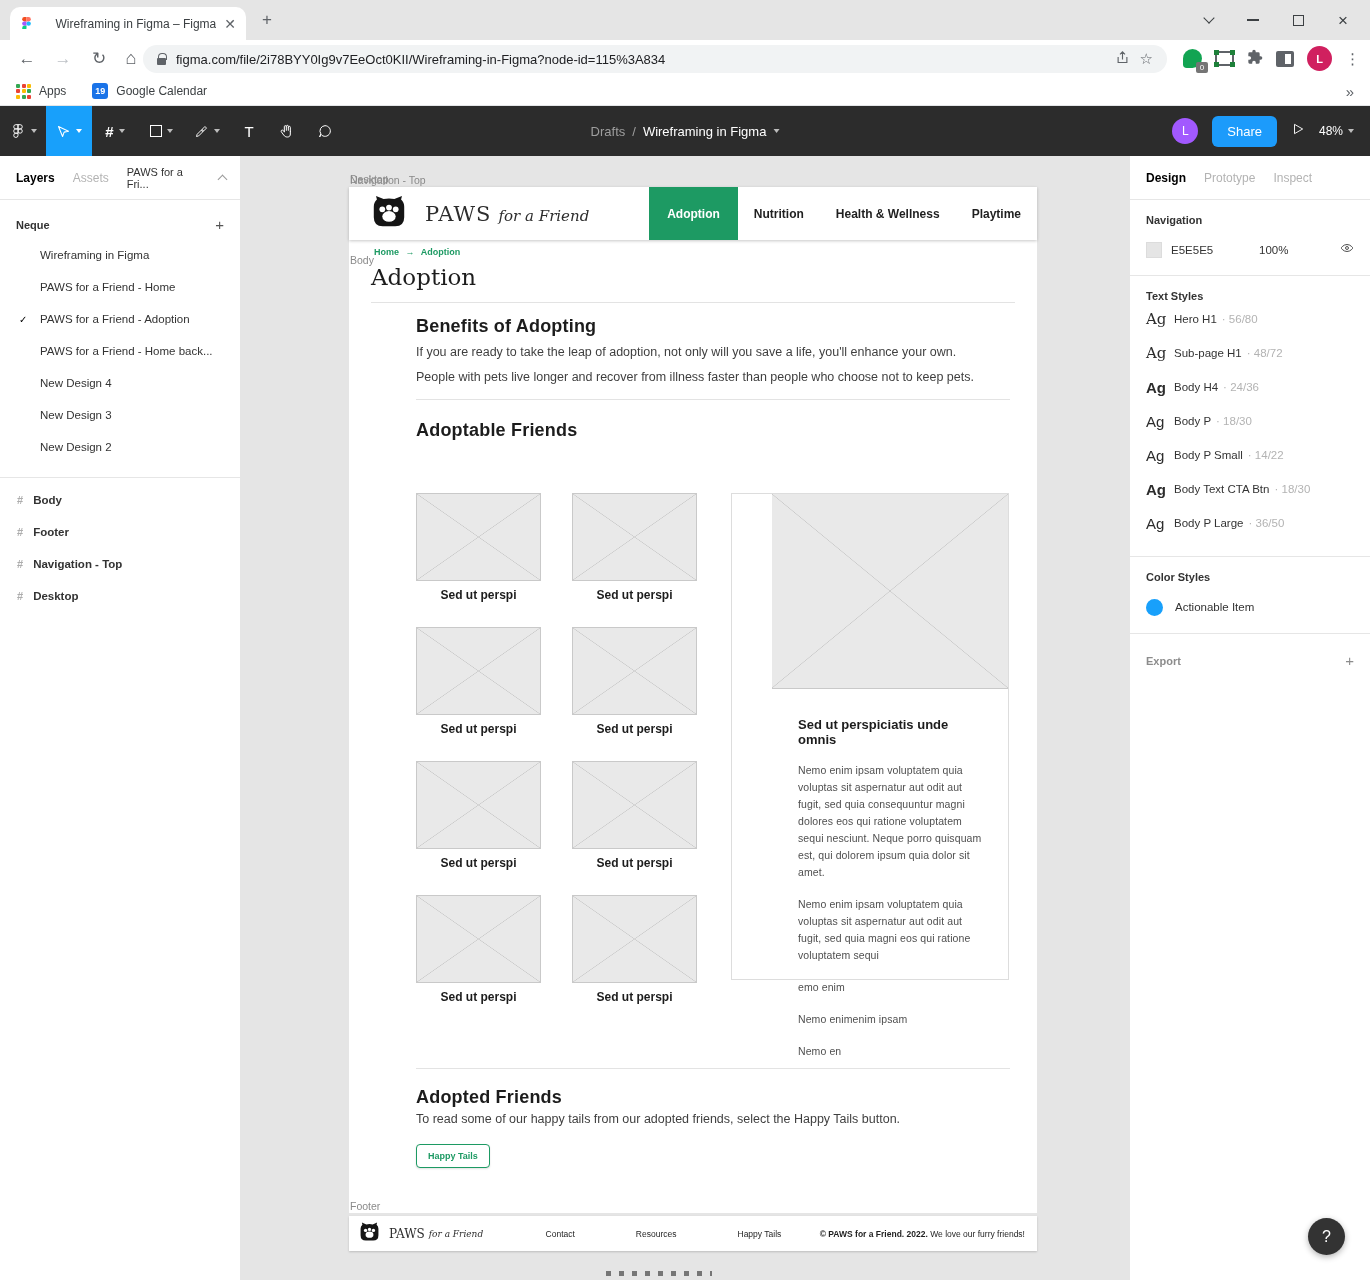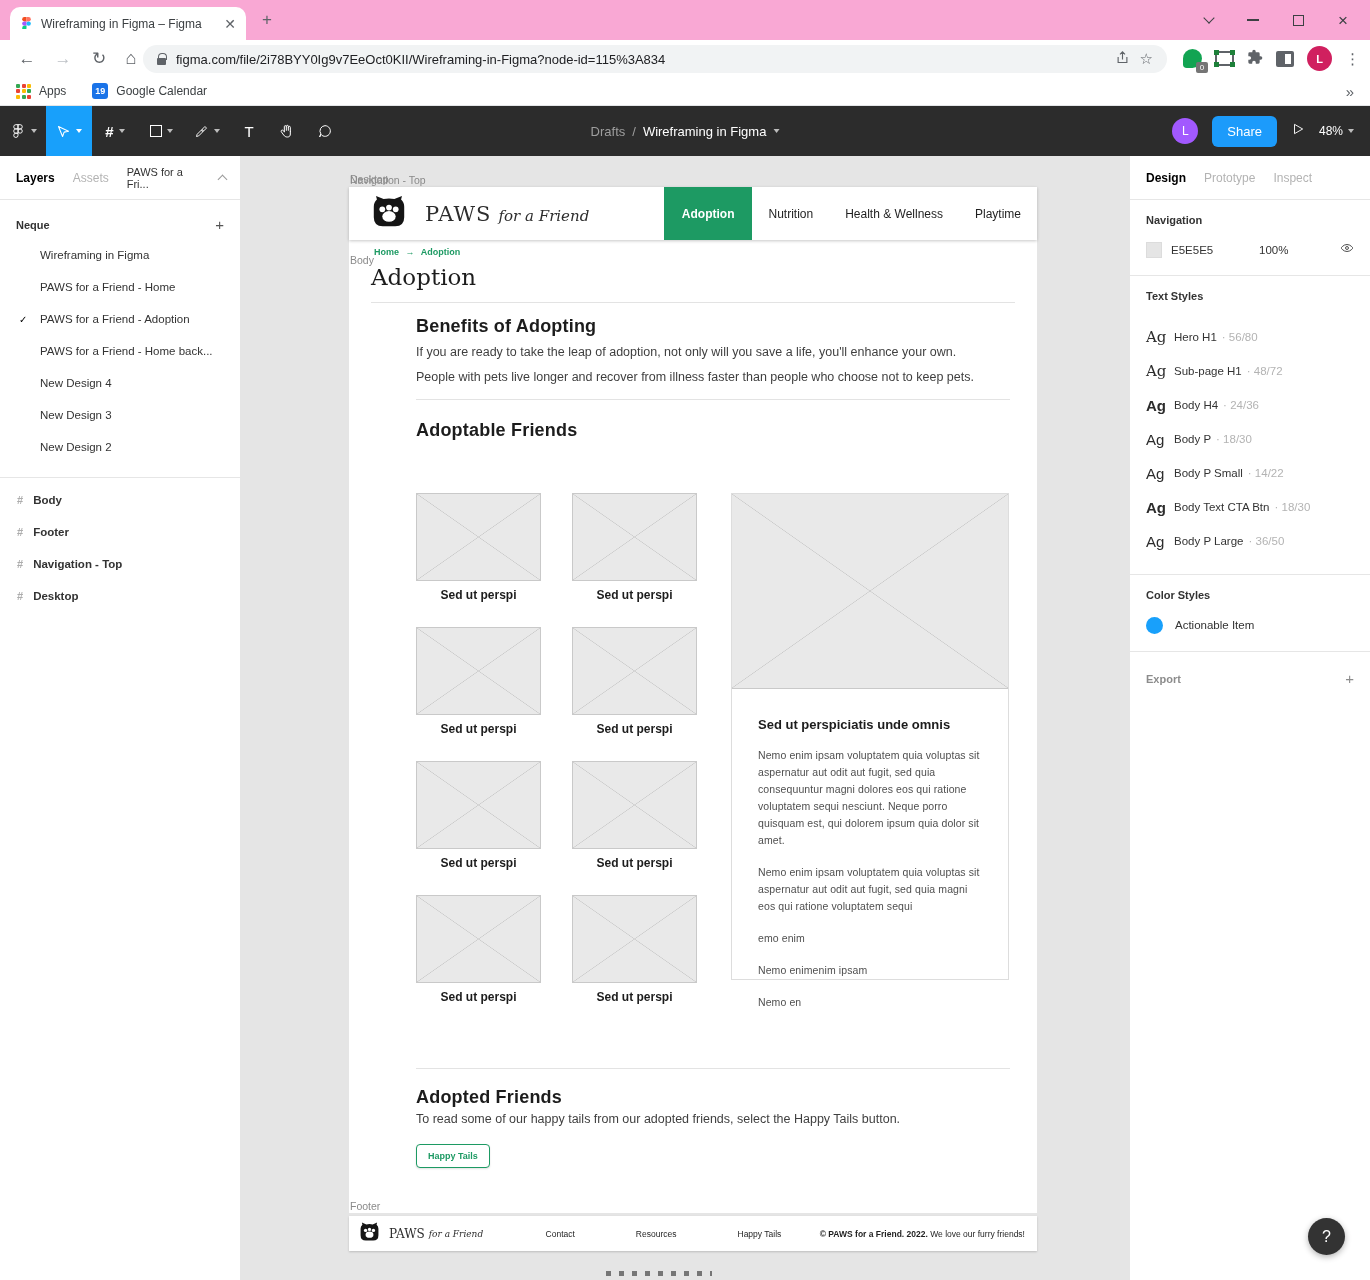--- a/index.html
+++ b/index.html
@@ -1,20 +1,20 @@
 <!DOCTYPE html>
 <html><head>
 <meta charset="utf-8">
 <style>
   * { margin:0; padding:0; box-sizing:border-box; }
   html,body { width:1370px; height:1280px; overflow:hidden; background:#fff;
     font-family:"Liberation Sans", sans-serif; }
 
   
-  .tabstrip { position:absolute; left:0; top:0; width:1370px; height:40px; background:#f9a8d4; }
+  .tabstrip { position:absolute; left:0; top:0; width:1370px; height:40px; background:#e5e5e5;text-align:right; }
   .tab { position:absolute; left:10px; top:7px; width:236px; height:33px; background:#fff;
     border-radius:10px 10px 0 0; display:flex; align-items:center; padding:0 10px; gap:8px; }
   .tab-title { font-size:12px; color:#3c4043; white-space:nowrap; overflow:hidden;
     text-overflow:ellipsis; flex:1; }
   .tab-close { font-size:14px; color:#5f6368; cursor:pointer; }
   .newtab { position:absolute; left:262px; top:10px; font-size:17px; color:#5f6368; }
   .wincontrols { position:absolute; right:0; top:0; height:40px; display:flex; align-items:center; gap:34px; padding-right:22px; }
   .wchev { width:8px; height:8px; border-right:1.6px solid #3c4043; border-bottom:1.6px solid #3c4043; transform:rotate(45deg); margin-top:-4px; }
   .wmin  { width:12px; height:1.6px; background:#3c4043; }
   .wmax  { width:11px; height:11px; border:1.6px solid #3c4043; }
@@ -124,40 +124,40 @@
   
   .canvas { position:absolute; left:241px; top:156px; width:888px; bottom:0; background:#e5e5e5; overflow:hidden; }
   .frame-label { position:absolute; font-size:10.5px; color:#8a8a8a; white-space:nowrap; z-index:5; }
   .navframe { position:absolute; left:108px; top:31px; width:688px; height:53px; background:#fff;
     box-shadow:0 1px 3px rgba(0,0,0,.22); display:flex; align-items:center; padding-left:22px; z-index:2; }
   .catlogo { flex:0 0 auto; }
   .brand { display:flex; align-items:baseline; margin-left:18px; }
   .brand-name { font-family:"DejaVu Serif", serif; font-size:21px; color:#2d2d2d; letter-spacing:1px; }
   .brand-tag { font-family:"DejaVu Serif", serif; font-style:italic; font-size:15px; color:#2d2d2d; margin-left:7px; }
   .navlinks { margin-left:auto; display:flex; height:100%; align-items:center; }
-  .navlink { font-size:12px; font-weight:400; color:#1f1f1f; padding:0 16px; height:100%;
+  .navlink { font-size:12px; font-weight:700; color:#1f1f1f; padding:0 16px; height:100%;
     display:flex; align-items:center; }
   .navlink.active { background:#1d9a63; color:#fff; font-weight:700; padding:0 18px; }
 
   .bodyframe { position:absolute; left:108px; top:84px; width:688px; height:973px; background:#fff; z-index:1; }
   .crumb { position:absolute; left:25px; top:7px; font-size:9px; font-weight:700; color:#1d9a63; }
   .crumb .sep { font-weight:400; margin:0 4px; }
   .pagetitle { position:absolute; left:22px; top:24px; font-family:"DejaVu Serif", serif;
     font-size:23px; color:#1c1c1c; }
   .rule { position:absolute; height:1px; background:#e3e3e3; }
   .h4 { position:absolute; font-size:18px; font-weight:700; color:#1c1c1c; letter-spacing:.2px; }
   .para { position:absolute; font-size:12.5px; color:#3f3f3f; line-height:25px; }
   .cell { position:absolute; width:125px; }
   .ph { width:125px; height:88px; background:#e9e9e9; border:1px solid #c9c9c9;
     background-image:
       linear-gradient(to top right, transparent calc(50% - .6px), #c9c9c9 50%, transparent calc(50% + .6px)),
       linear-gradient(to bottom right, transparent calc(50% - .6px), #c9c9c9 50%, transparent calc(50% + .6px)); }
   .cell-label { margin-top:7px; text-align:center; font-size:12px; font-weight:700; color:#1c1c1c; }
   .storycard { position:absolute; left:382px; top:253px; width:278px; height:487px;
-    border:1px solid #ddd; background:#fff; }
+    border:1px solid #ddd; background:#fff;padding-left:40px; }
   .storycard .img { width:100%; height:195px; background:#e9e9e9; border-bottom:1px solid #c9c9c9;
     background-image:
       linear-gradient(to top right, transparent calc(50% - .6px), #c9c9c9 50%, transparent calc(50% + .6px)),
       linear-gradient(to bottom right, transparent calc(50% - .6px), #c9c9c9 50%, transparent calc(50% + .6px)); }
   .storybody { padding:28px 26px 0; }
   .storytitle { font-size:13px; font-weight:700; color:#1c1c1c; }
   .storyp { font-size:10.5px; line-height:17px; color:#4f4f4f; margin-top:15px; letter-spacing:.1px; }
   .cta { position:absolute; left:67px; top:904px; background:#fff; border:1px solid #1d9a63; border-radius:4px;
     color:#1d9a63; font-size:9px; font-weight:700; padding:6px 11px; box-shadow:0 1px 2px rgba(0,0,0,.12); }
   .footframe { position:absolute; left:108px; top:1060px; width:688px; height:35px; background:#fff;
@@ -387,21 +387,21 @@
       <span class="bg-op">100%</span>
       <span>
         <svg width="14" height="14" viewBox="0 0 24 24" fill="none" stroke="#333" stroke-width="1.5">
           <path d="M2 12s3.5-6 10-6 10 6 10 6-3.5 6-10 6-10-6-10-6z"></path>
             <circle cx="12" cy="12" r="2.5"></circle>
         </svg>
       </span>
     </div>
   </div>
   <div class="rsec">
-    <div class="rsec-title" style="margin-bottom:18px">Text Styles</div>
+    <div class="rsec-title" style="margin-bottom:0">Text Styles</div>
     <div class="style-row">
       <span class="ag serif">Ag</span>
       <span class="style-name">Hero H1</span>
       <span class="style-spec">56/80</span>
     </div>
     <div class="style-row">
       <span class="ag serif">Ag</span>
       <span class="style-name">Sub-page H1</span>
       <span class="style-spec">48/72</span>
     </div>

